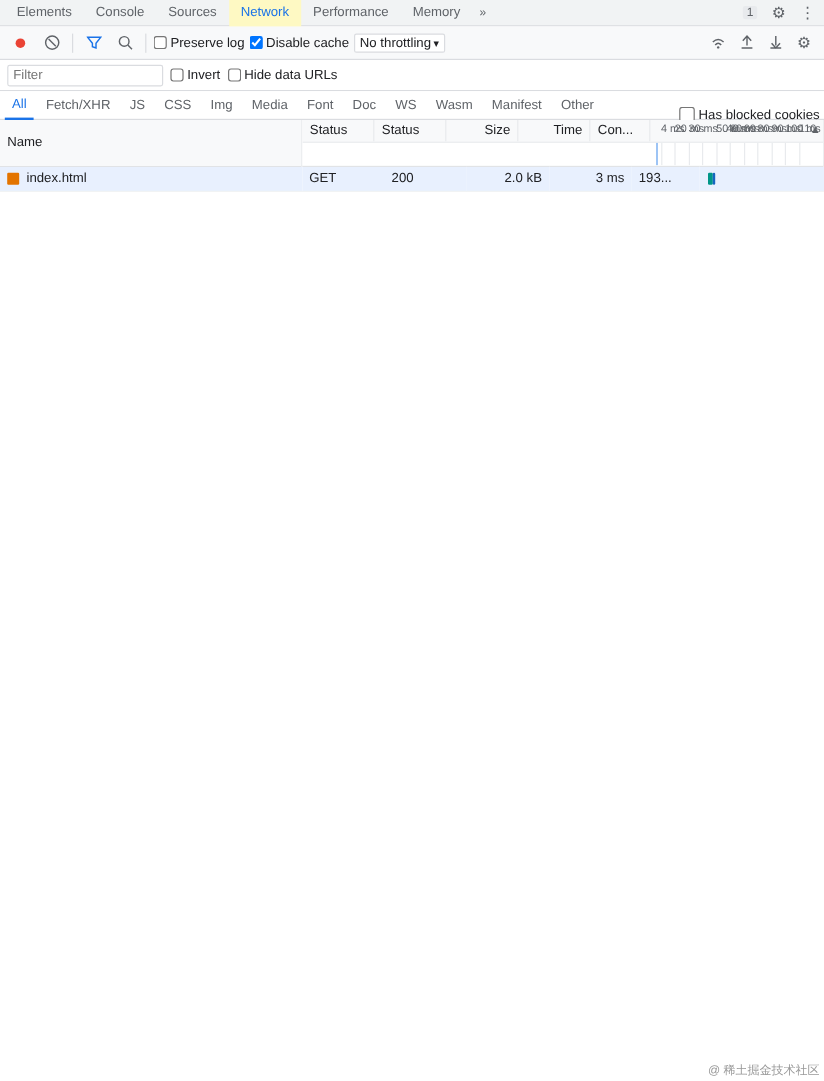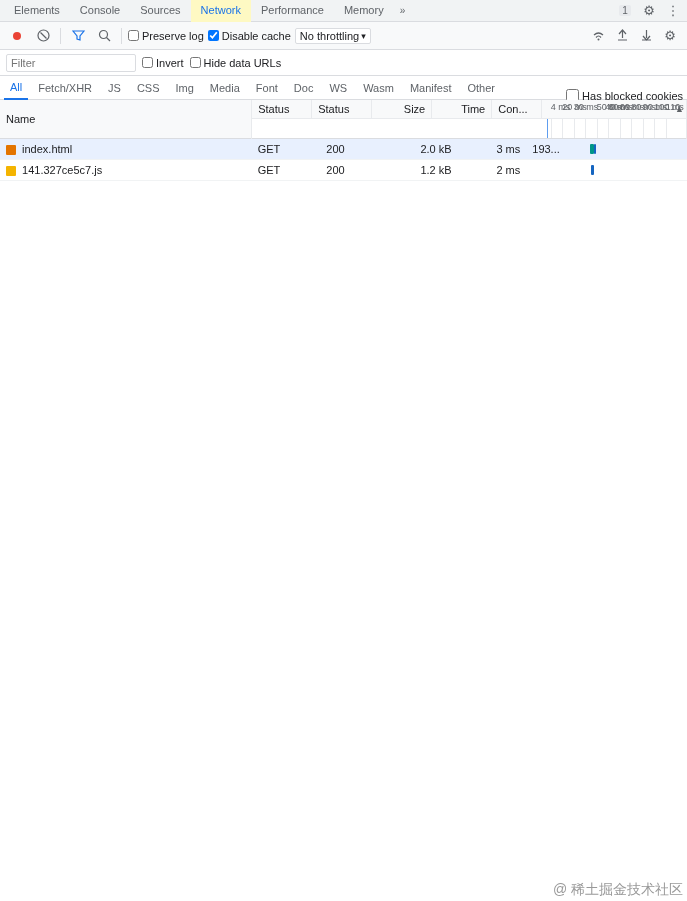--- a/index.html
+++ b/index.html
@@ -211,21 +211,21 @@
       height: 8px;
       top: 4px;
       border-radius: 1px;
     }
 
     
     .watermark {
       position: fixed;
       bottom: 2px;
       right: 4px;
-      font-size: 14px;
+      font-size: 10px;
       color: #999;
     }
 
     
     .record-dot {
       width: 8px; height: 8px; border-radius: 50%; background: #ea4335;
       display: inline-block;
     }
 
     
@@ -443,34 +443,18 @@
           <td class="col-con">193...</td>
           <td class="col-waterfall">
             <div class="waterfall-cell">
 
               <div class="wf-bar" style="left: 1%; width: 4%; background: #009688; height: 10px; top: 3px;"></div>
               <div class="wf-bar" style="left: 5%; width: 2%; background: #1565c0; height: 10px; top: 3px;"></div>
             </div>
           </td>
         </tr>
 
-        <tr>
-          <td class="col-name">
-            <span class="file-icon-js"></span>
-            <span>141.327ce5c7.js</span>
-          </td>
-          <td class="col-method">GET</td>
-          <td class="col-status">200</td>
-          <td class="col-size" style="text-align:right;">1.2 kB</td>
-          <td class="col-time" style="text-align:right;">2 ms</td>
-          <td class="col-con"></td>
-          <td class="col-waterfall">
-            <div class="waterfall-cell">
-              <div class="wf-bar" style="left: 2%; width: 3%; background: #1565c0; height: 10px; top: 3px;"></div>
-            </div>
-          </td>
-        </tr>
       </tbody>
     </table>
   </div>
 
   <div class="watermark">@ 稀土掘金技术社区</div>
 </div>
 
 </body></html>

